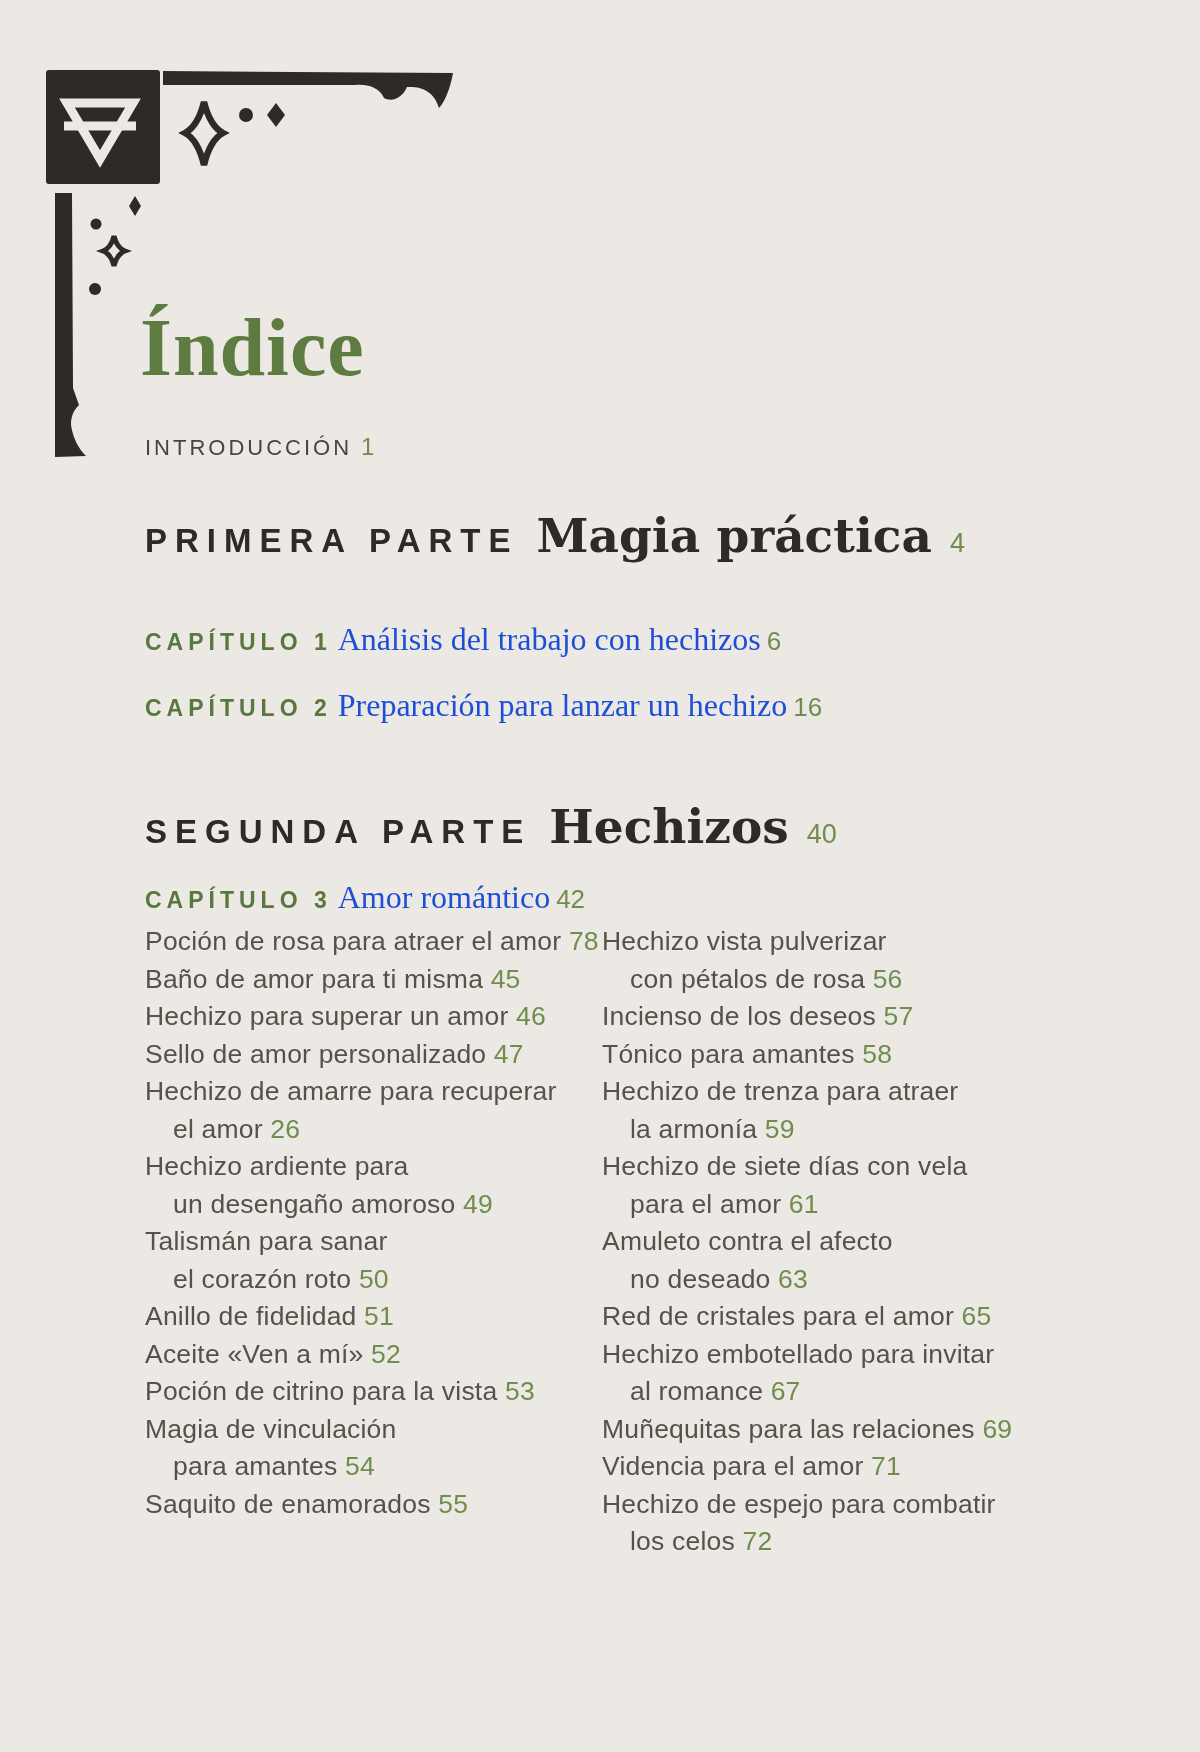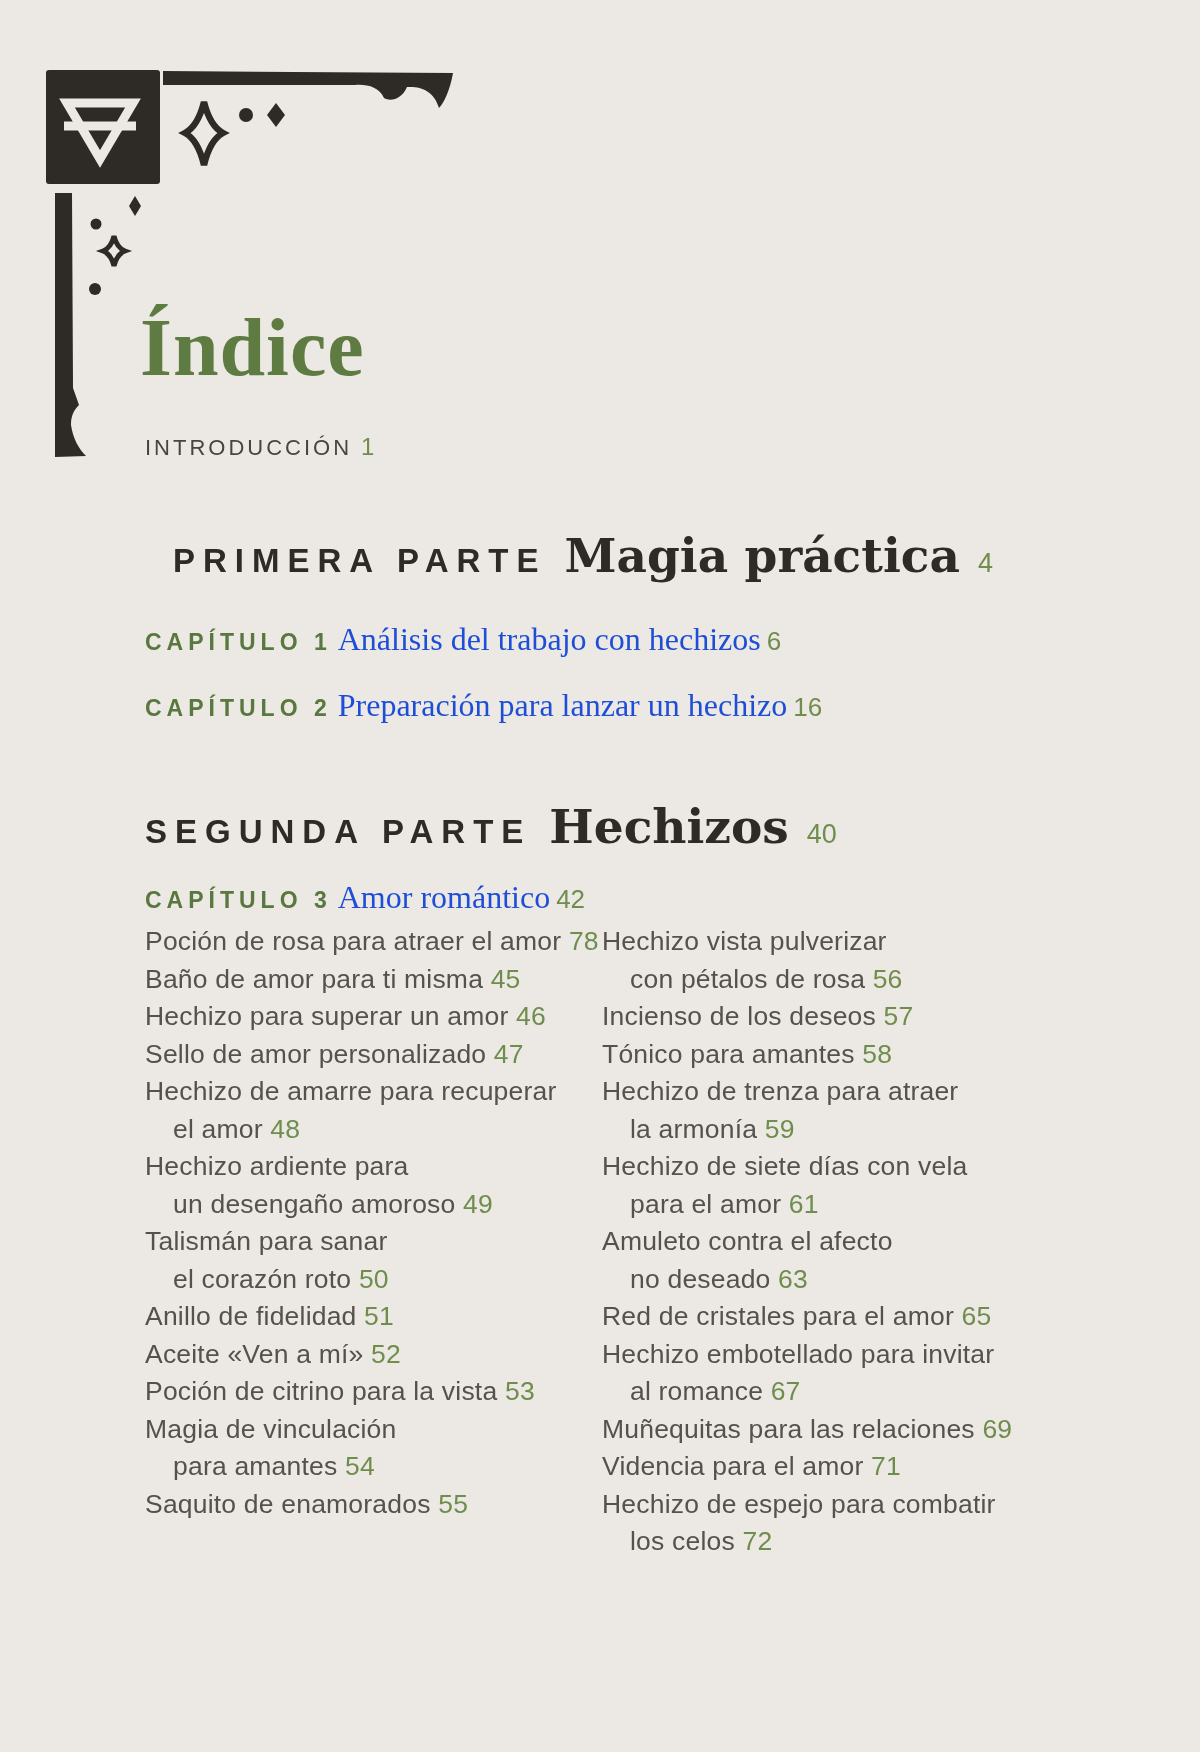--- a/index.html
+++ b/index.html
@@ -27,21 +27,21 @@
     font-size:22px;letter-spacing:3px;color:#48443F;
     display:flex;align-items:baseline;
   }
   .intro-line .pg{color:#6F8D4C;margin-left:9px;letter-spacing:0;font-size:24px;}
 
   
   .part-heading{display:flex;align-items:baseline;gap:18px;white-space:nowrap;}
   .part-kicker{font-weight:700;font-size:33px;letter-spacing:8px;color:#2E2A26;}
   .part-title{font-family:"DejaVu Serif",serif;font-weight:700;font-size:47px;color:#2E2A26;}
   .part-page{font-size:27px;color:#6F8D4C;}
-  #part1{left:145px;top:528px;margin-left:28px;}
+  #part1{left:145px;top:508px;}
   #part2{left:145px;top:799px;}
 
   
   .chapter-row{display:flex;align-items:baseline;gap:6px;white-space:nowrap;}
   .ch-kicker{font-weight:700;font-size:23px;letter-spacing:5px;color:#587840;}
   .ch-title{font-family:"Liberation Serif",serif;font-size:32px;color:#1d4ed8;}
   .ch-page{font-size:26px;color:#6F8D4C;}
   #ch1{left:145px;top:621px;}
   #ch2{left:145px;top:687px;}
   #ch3{left:145px;top:879px;}
@@ -134,21 +134,21 @@
         <div class="toc-line"><span class="toc-text">Baño de amor para ti misma</span> <span class="toc-page">45</span></div>
       </div>
       <div class="toc-entry">
         <div class="toc-line"><span class="toc-text">Hechizo para superar un amor</span> <span class="toc-page">46</span></div>
       </div>
       <div class="toc-entry">
         <div class="toc-line"><span class="toc-text">Sello de amor personalizado</span> <span class="toc-page">47</span></div>
       </div>
       <div class="toc-entry">
         <div class="toc-line"><span class="toc-text">Hechizo de amarre para recuperar</span></div>
-        <div class="toc-line cont"><span class="toc-text">el amor</span> <span class="toc-page">48</span></div>
+        <div class="toc-line cont"><span class="toc-text">el amor</span> <span class="toc-page">26</span></div>
       </div>
       <div class="toc-entry">
         <div class="toc-line"><span class="toc-text">Hechizo ardiente para</span></div>
         <div class="toc-line cont"><span class="toc-text">un desengaño amoroso</span> <span class="toc-page">49</span></div>
       </div>
       <div class="toc-entry">
         <div class="toc-line"><span class="toc-text">Talismán para sanar</span></div>
         <div class="toc-line cont"><span class="toc-text">el corazón roto</span> <span class="toc-page">50</span></div>
       </div>
       <div class="toc-entry">

